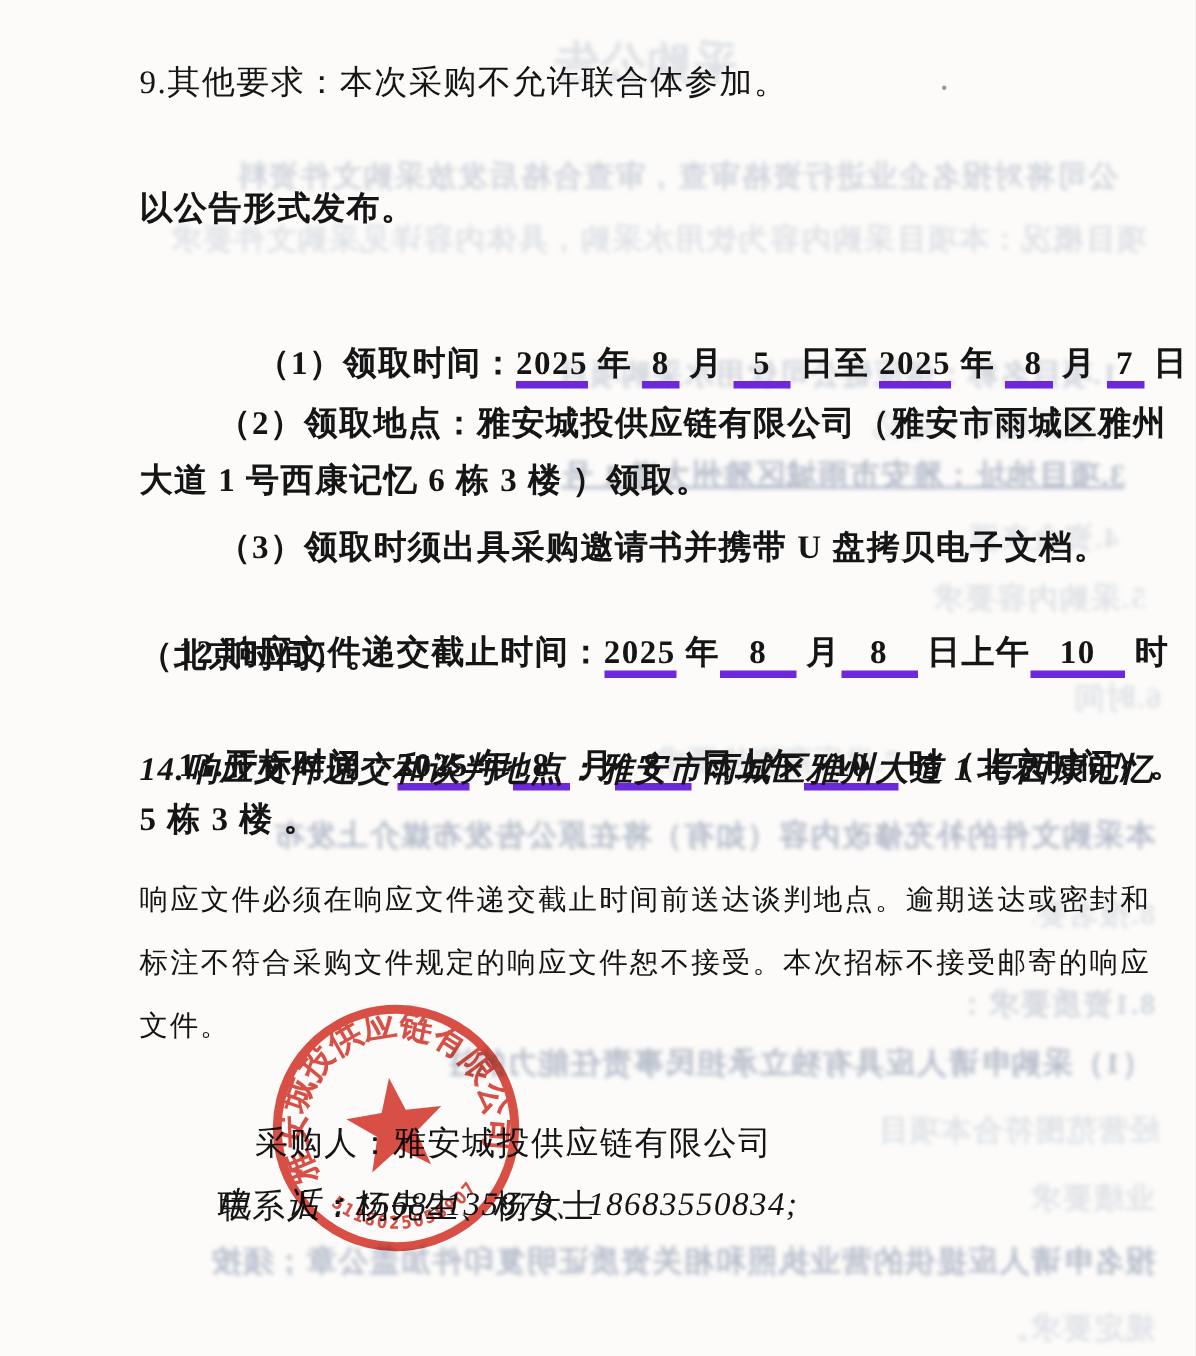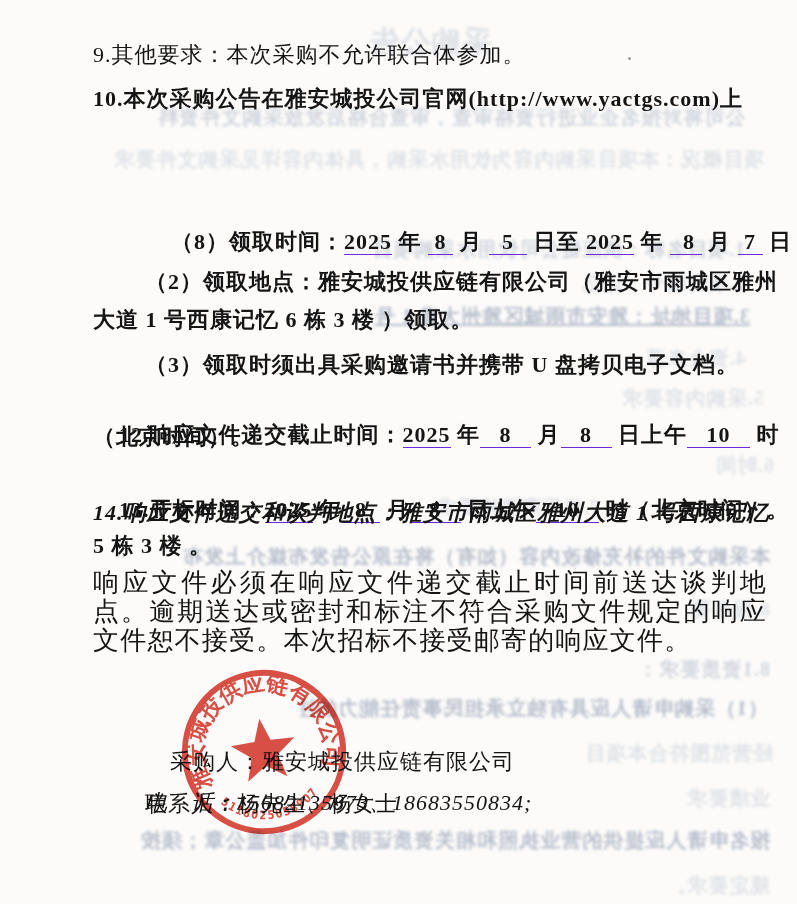--- a/index.html
+++ b/index.html
@@ -13,28 +13,29 @@
     color:#151515;
   }
   .line{
     position:absolute;
     font-size:22px;
     letter-spacing:1px;
     white-space:pre;
     line-height:30px;
   }
   .bold{font-weight:700;}
-  .u{border-bottom:1px solid #6d28d9;white-space:pre;}
+  .u{border-bottom:5px solid #6d28d9;white-space:pre;}
   .para{
     position:absolute;
-    font-size:26px;
+    font-size:19px;
     letter-spacing:1.2px;
-    line-height:29px;
+    line-height:42px;
     text-align:justify;
     white-space:normal;
+    margin-top:12px;
   }
   
   .bleed{
     position:absolute;
     font-size:20px;
     letter-spacing:1px;
     color:#8d99b2;
     transform:scaleX(-1);
     filter:blur(1.4px);
     opacity:.38;
@@ -101,25 +102,25 @@
   <div class="bleed bl12 dark">（1）采购申请人应具有独立承担民事责任能力的注册企业</div>
   <div class="bleed bl13 light">经营范围符合本项目要求；提供</div>
   <div class="bleed bl14 light">业绩要求；</div>
   <div class="bleed bl15 dark">报名申请人应提供的营业执照和相关资质证明复印件加盖公章；须按</div>
   <div class="bleed bl16 light">规定要求。</div>
 
   <div class="speck"></div>
 
   <div class="line" style="top:40px;left:93px;">9.其他要求：本次采购不允许联合体参加。</div>
 
-  <div class="line bold" style="top:84px;left:93px;">10.本次采购公告在雅安城投公司官网(http://www.yactgs.com)上</div>
+  <div class="line bold" style="top:124px;left:93px;">以公告形式发布。</div>
 
 
   <div class="line bold" style="top:197px;left:145px;">
-    <span>（8）领取时间：</span><span class="u">2025</span><span> 年 </span><span class="u"> 8 </span><span> 月 </span><span class="u">  5  </span><span> 日至 </span><span class="u">2025</span><span> 年 </span><span class="u">  8 </span><span> 月 </span><span class="u"> 7 </span><span> 日</span>
+    <span>（1）领取时间：</span><span class="u">2025</span><span> 年 </span><span class="u"> 8 </span><span> 月 </span><span class="u">  5  </span><span> 日至 </span><span class="u">2025</span><span> 年 </span><span class="u">  8 </span><span> 月 </span><span class="u"> 7 </span><span> 日</span>
   </div>
 
   <div class="line bold" style="top:267px;left:145px;">（2）领取地点：雅安城投供应链有限公司（雅安市雨城区雅州</div>
   <div class="line bold" style="top:305px;left:93px;">大道 1 号西康记忆 6 栋 3 楼 ）领取。</div>
 
   <div class="line bold" style="top:350px;left:145px;">（3）领取时须出具采购邀请书并携带 U 盘拷贝电子文档。</div>
 
   <div class="line bold" style="top:390px;left:93px;">
     <span>12.响应文件递交截止时间：</span><span class="u">2025</span><span> 年</span><span class="u">   8   </span><span> 月</span><span class="u">   8   </span><span> 日上午</span><span class="u">   10   </span><span> 时</span>
   </div>

